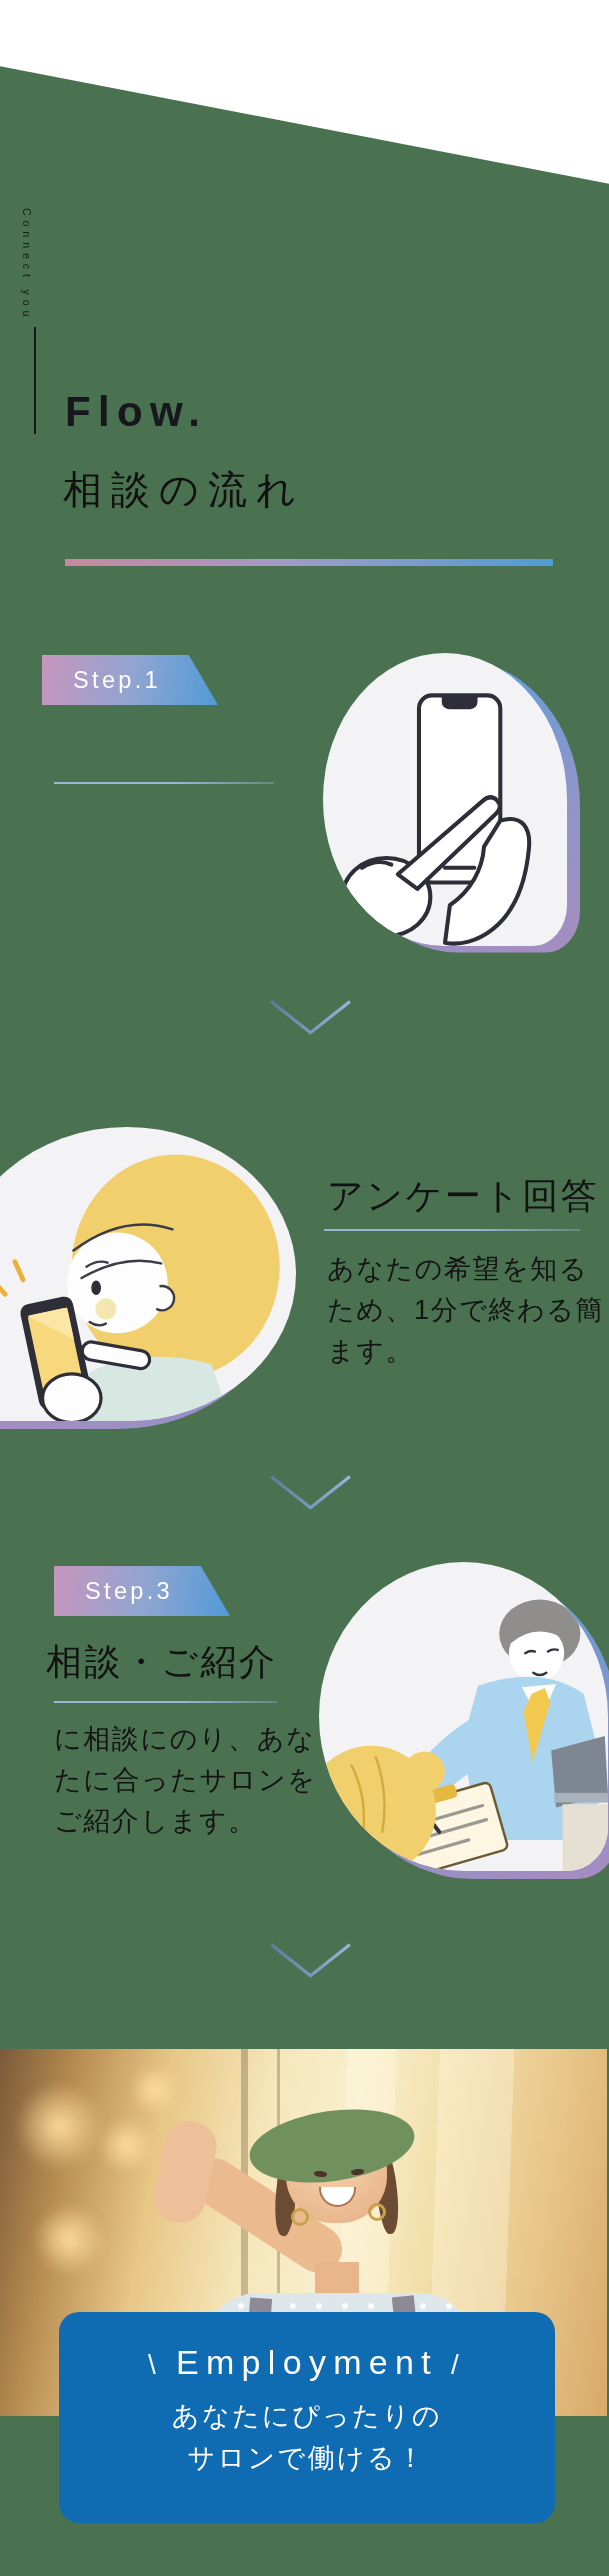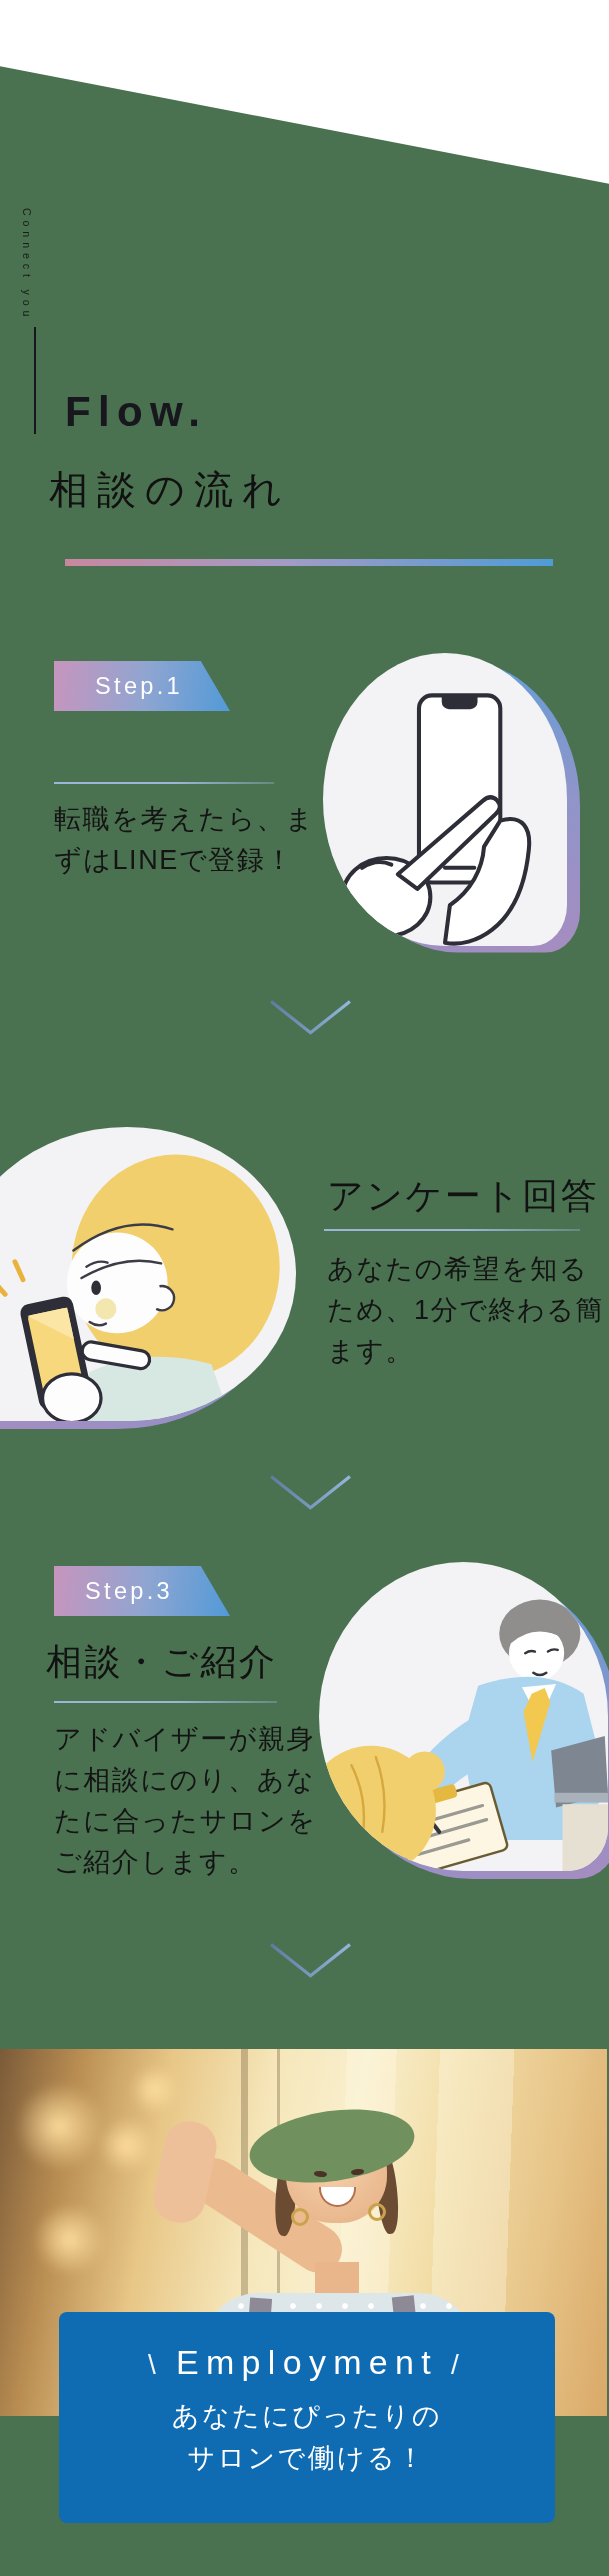--- a/index.html
+++ b/index.html
@@ -22,36 +22,36 @@
     position:absolute; left:21px; top:208px; height:138px;
     writing-mode:vertical-rl; text-orientation:sideways;
     font-size:10.6px; letter-spacing:4.9px; color:#181d18;
   }
   .flow-rule { position:absolute; left:34px; top:327px; width:2.4px; height:107px; background:#17171d; }
   .flow-label {
     position:absolute; left:65px; top:388px;
     font-size:42px; font-weight:700; letter-spacing:7.3px; color:#17171d;
   }
   .page-title {
-    position:absolute; left:49px; top:463px;
+    position:absolute; left:63px; top:463px;
     font-size:39px; font-weight:400; letter-spacing:9px; color:#111;
   }
   .title-underline {
     position:absolute; left:65px; top:559px; width:488px; height:7.3px;
     background:linear-gradient(90deg,#c9879f 0%,#a39bc6 45%,#4f9cd6 100%);
   }
 
   
   .step-badge {
     position:absolute; height:50px; line-height:50px;
     color:#fff; font-size:23.6px; letter-spacing:3.3px;
     background:linear-gradient(97deg,#c795bd 0%,#8fa5d1 52%,#529ad7 100%);
   }
-  .badge-1 { left:54px;  top:655px;  width:176px; padding-left:41px;
-             clip-path:polygon(0 0, 83.4% 0, 100% 100%, 0 100%);margin-top:6px; }
+  .badge-1 { left:42px;  top:655px;  width:176px; padding-left:31px;
+             clip-path:polygon(0 0, 83.4% 0, 100% 100%, 0 100%); }
   .badge-2 { left:328px; top:1104px; width:179px; padding-left:52px;
              clip-path:polygon(17.8% 0, 100% 0, 100% 100%, 0 100%); }
   .badge-3 { left:54px;  top:1566px; width:176px; padding-left:31px;
              clip-path:polygon(0 0, 83.4% 0, 100% 100%, 0 100%); }
 
   
   .step-title { position:absolute; font-size:36px; font-weight:400; letter-spacing:2.4px; color:#121212; }
   .t1 { left:54px;  top:725px; }
   .t2 { left:327px; top:1172px; }
   .t3 { left:46px;  top:1638px; }
@@ -122,21 +122,21 @@
   .ear-l { left:291px; top:159px; } .ear-r { left:368px; top:154px; }
   .eye   { width:13px; height:5.7px; background:#4a3326; border-radius:50%; }
   .eye-l { left:314px; top:122px; transform:rotate(6deg); }
   .eye-r { left:351px; top:120px; transform:rotate(-6deg); }
   .smile { left:319px; top:138px; width:37px; height:19.5px; background:#fff;
            border:2.4px solid #b3714f; border-top:none; border-radius:0 0 33px 33px; }
 
   
   .result-card {
     position:absolute; left:59px; top:2312px; width:496px; height:211px;
-    border-radius:8px; background:#0f6bb2; color:#fff; text-align:center;
+    border-radius:20px; background:#0f6bb2; color:#fff; text-align:center;
   }
   .card-title-row { margin-top:31px; font-size:34px; letter-spacing:7.3px; }
   .card-decor { display:inline-block; font-size:28px; margin:0 13px; opacity:.95; }
   .card-lines { margin-top:13px; font-size:27px; line-height:42px; letter-spacing:2.4px; font-weight:400; }
 </style>
 </head>
 <body>
 
 <div id="app">
 
@@ -144,24 +144,20 @@
 
   <div class="vertical-label">Connect you</div>
 
   <div class="flow-rule"></div>
   <div class="flow-label">Flow.</div>
   <div class="page-title">相談の流れ</div>
   <div class="title-underline"></div>
 
   <div class="step-badge badge-1">Step.1</div>
   <div class="step-divider d1"></div>
-  <div class="step-body b1">
-    <div>転職を考えたら、ま</div>
-    <div>ずはLINEで登録！</div>
-  </div>
 
   <div class="blob blob1">
     <div class="shadow"></div>
     <div class="face">
       <svg width="244" height="293" viewBox="0 0 300 360">
         <g fill="#ffffff" stroke="#2e2e38" stroke-width="5" stroke-linejoin="round" stroke-linecap="round">
           <rect x="118" y="52" width="100" height="230" rx="16"></rect>
           <path d="M146 52 h44 v8 a9 9 0 0 1 -9 9 h-26 a9 9 0 0 1 -9 -9 z" fill="#2e2e38" stroke="none"></path>
           <line x1="150" y1="264" x2="186" y2="264"></line>
           <path d="M218 206 c28 -8 38 10 35 36 c-4 40 -17 76 -45 98 c-18 14 -40 20 -58 16 l6 -46 c26 -18 40 -44 42 -72 z"></path>
@@ -236,21 +232,20 @@
       </linearGradient>
         </defs>
       <polyline points="3,3 52,42 101,3" fill="none" stroke="url(#cg2)" stroke-width="4"></polyline>
     </svg>
   </div>
 
   <div class="step-badge badge-3">Step.3</div>
   <div class="step-title t3">相談・ご紹介</div>
   <div class="step-divider d3"></div>
   <div class="step-body b3">
-    <div>アドバイザーが親身</div>
     <div>に相談にのり、あな</div>
     <div>たに合ったサロンを</div>
     <div>ご紹介します。</div>
   </div>
 
   <div class="blob blob3">
     <div class="shadow"></div>
     <div class="face">
       <svg width="289" height="309" viewBox="0 0 356 380">
         <ellipse cx="272" cy="88" rx="50" ry="42" fill="#8f8e8c"></ellipse>

